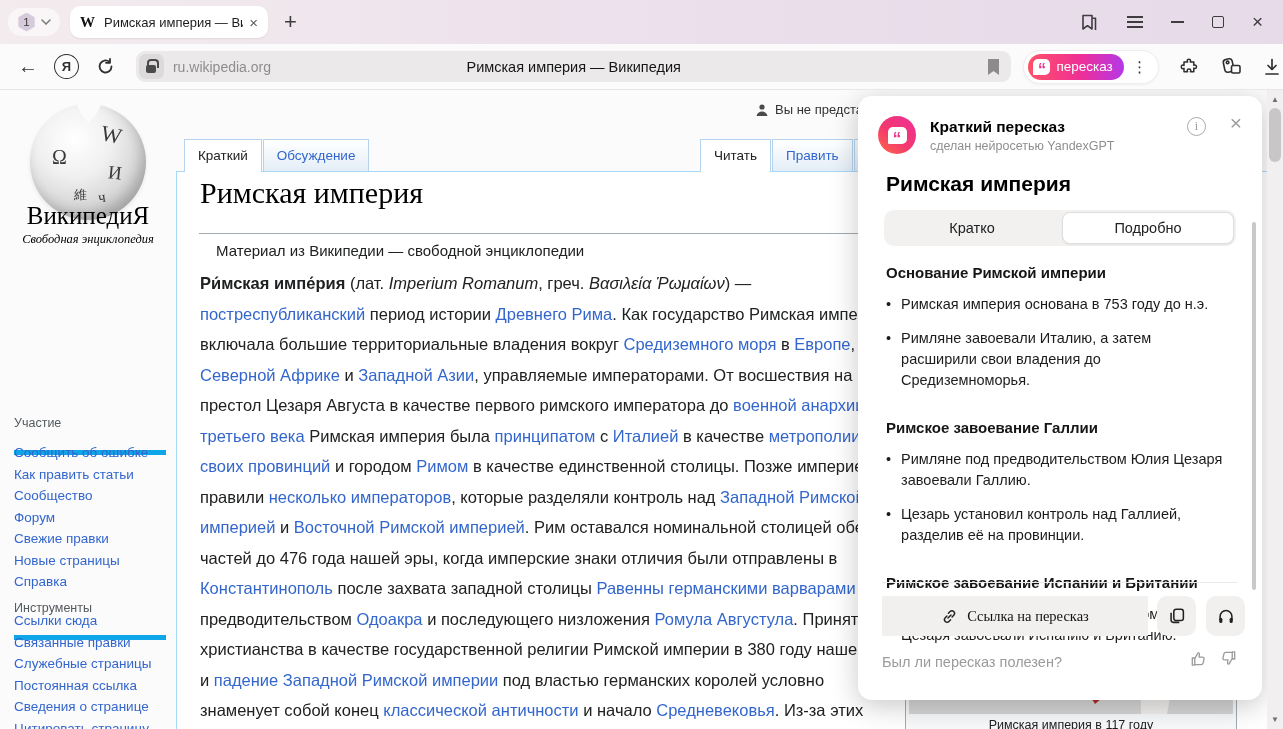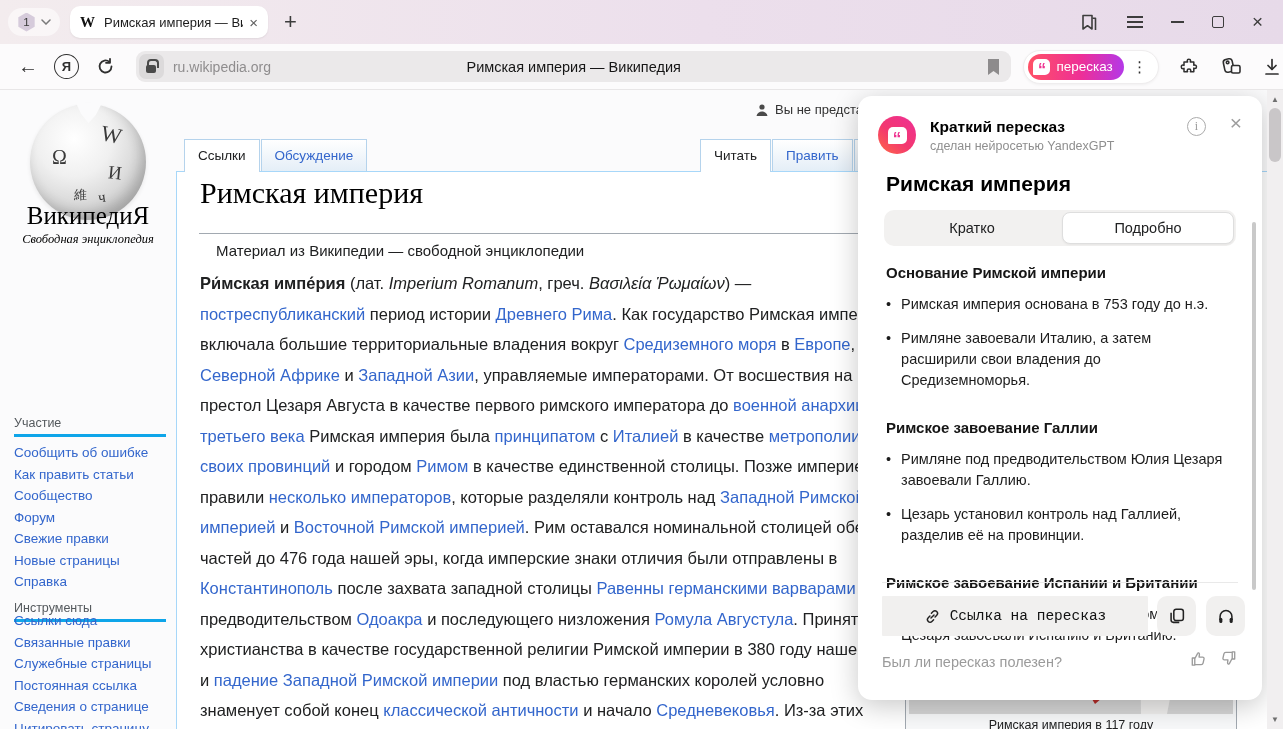--- a/index.html
+++ b/index.html
@@ -80,21 +80,21 @@
   .gsev{right:40px;bottom:14px;font-size:15px;transform:rotate(-8deg);}
   .wordmark{position:absolute;top:112px;left:0;width:176px;text-align:center;
     font-family:"Liberation Serif",serif;font-size:25px;color:#000;}
   .tagline{position:absolute;top:142px;left:0;width:176px;text-align:center;
     font-family:"Liberation Serif",serif;font-style:italic;font-size:12.5px;color:#000;}
   .snav{position:absolute;left:14px;list-style:none;}
   .snav li{line-height:20.5px;}
   .snav a{color:var(--link);font-size:13.5px;text-decoration:none;cursor:pointer;}
   .nav1{top:188px;}
   .sheader{position:absolute;left:14px;width:152px;color:#54595d;font-size:12.5px;
-    border-bottom:3px solid #0ea5e9;padding-bottom:4px;}
+    border-bottom:5px solid #0ea5e9;padding-bottom:20px;}
   .hdr1{top:326px;} .nav2{top:352px;}
   .hdr2{top:494px;margin-top:17px;} .nav3{top:520px;}
 
   
   .contentbox{position:absolute;left:176px;top:81px;width:1107px;height:558px;background:#fff;
     border-left:1px solid var(--wborder);border-top:1px solid var(--wborder);}
   .userbar{position:absolute;left:755px;top:12px;display:flex;align-items:center;gap:6px;
     font-size:13px;color:#333;white-space:nowrap;}
   .wtabs{position:absolute;top:49px;display:flex;align-items:flex-end;z-index:2;}
   .wtl{left:184px;} .wtr{left:700px;}
@@ -138,21 +138,21 @@
     font-size:14.5px;color:#202122;border:1px solid transparent;border-radius:8px;cursor:pointer;}
   .ptab.active{background:#fff;border-color:#dedede;box-shadow:0 1px 2px rgba(0,0,0,.05);}
   .psections{position:absolute;left:28px;top:168px;width:344px;}
   .psections section + section{margin-top:28px;}
   .psections h4{font-size:15px;color:#161616;margin-bottom:2px;}
   .psections ul{list-style:none;}
   .psections li{display:flex;gap:10px;margin-top:13px;font-size:14.5px;line-height:21px;color:#1c1c1c;}
   .bdot{flex:0 0 auto;}
   .pdivider{position:absolute;left:24px;top:486px;width:356px;height:1px;background:#e9e9e9;}
   .plinkbtn{position:absolute;left:24px;top:500px;width:266px;height:40px;background:#f1f0ef;
-    border:none;border-radius:1px;font-size:14.5px;color:#111;font-family:Liberation Mono, monospace;
+    border:none;border-radius:1px;font-size:14.5px;color:#111;font-family:Liberation Serif, serif;
     display:flex;align-items:center;justify-content:center;gap:9px;cursor:pointer;}
   .psq{position:absolute;top:500px;width:39px;height:40px;background:#f1f0ef;border:none;
     border-radius:10px;display:flex;align-items:center;justify-content:center;cursor:pointer;}
   .pcopy{left:299px;} .pphones{left:348px;}
   .pfeedback{position:absolute;left:24px;top:558px;font-size:14.5px;color:#9b9b9b;}
   .pthumb{position:absolute;top:552px;cursor:pointer;display:flex;}
   .tup{left:330px;} .tdn{left:360px;}
   .pscroll{position:absolute;left:394px;top:126px;width:4px;height:368px;background:#c9c9c9;border-radius:2px;}
 
   
@@ -292,21 +292,21 @@
     <div class="userbar">
       <svg width="14" height="14" viewBox="0 0 14 14">
           <circle cx="7" cy="4" r="2.6" fill="#4a4a4a"></circle>
           <path d="M1.5 13c.5-3 3-4.5 5.5-4.5s5 1.5 5.5 4.5z" fill="#4a4a4a"></path>
         </svg>
       <span>Вы не представились системе</span>
     </div>
 
     <div class="wtabs wtl">
 
-    <a class="wtab active">Ссылки</a>
+    <a class="wtab active">Краткий</a>
         <a class="wtab">Обсуждение</a>
       </div>
     <div class="wtabs wtr">
 
     <a class="wtab active">Читать</a>
         <a class="wtab">Править</a>
         <a class="wtab">Править код</a>
       </div>
 
     <h1 class="article-title">Римская империя</h1>

